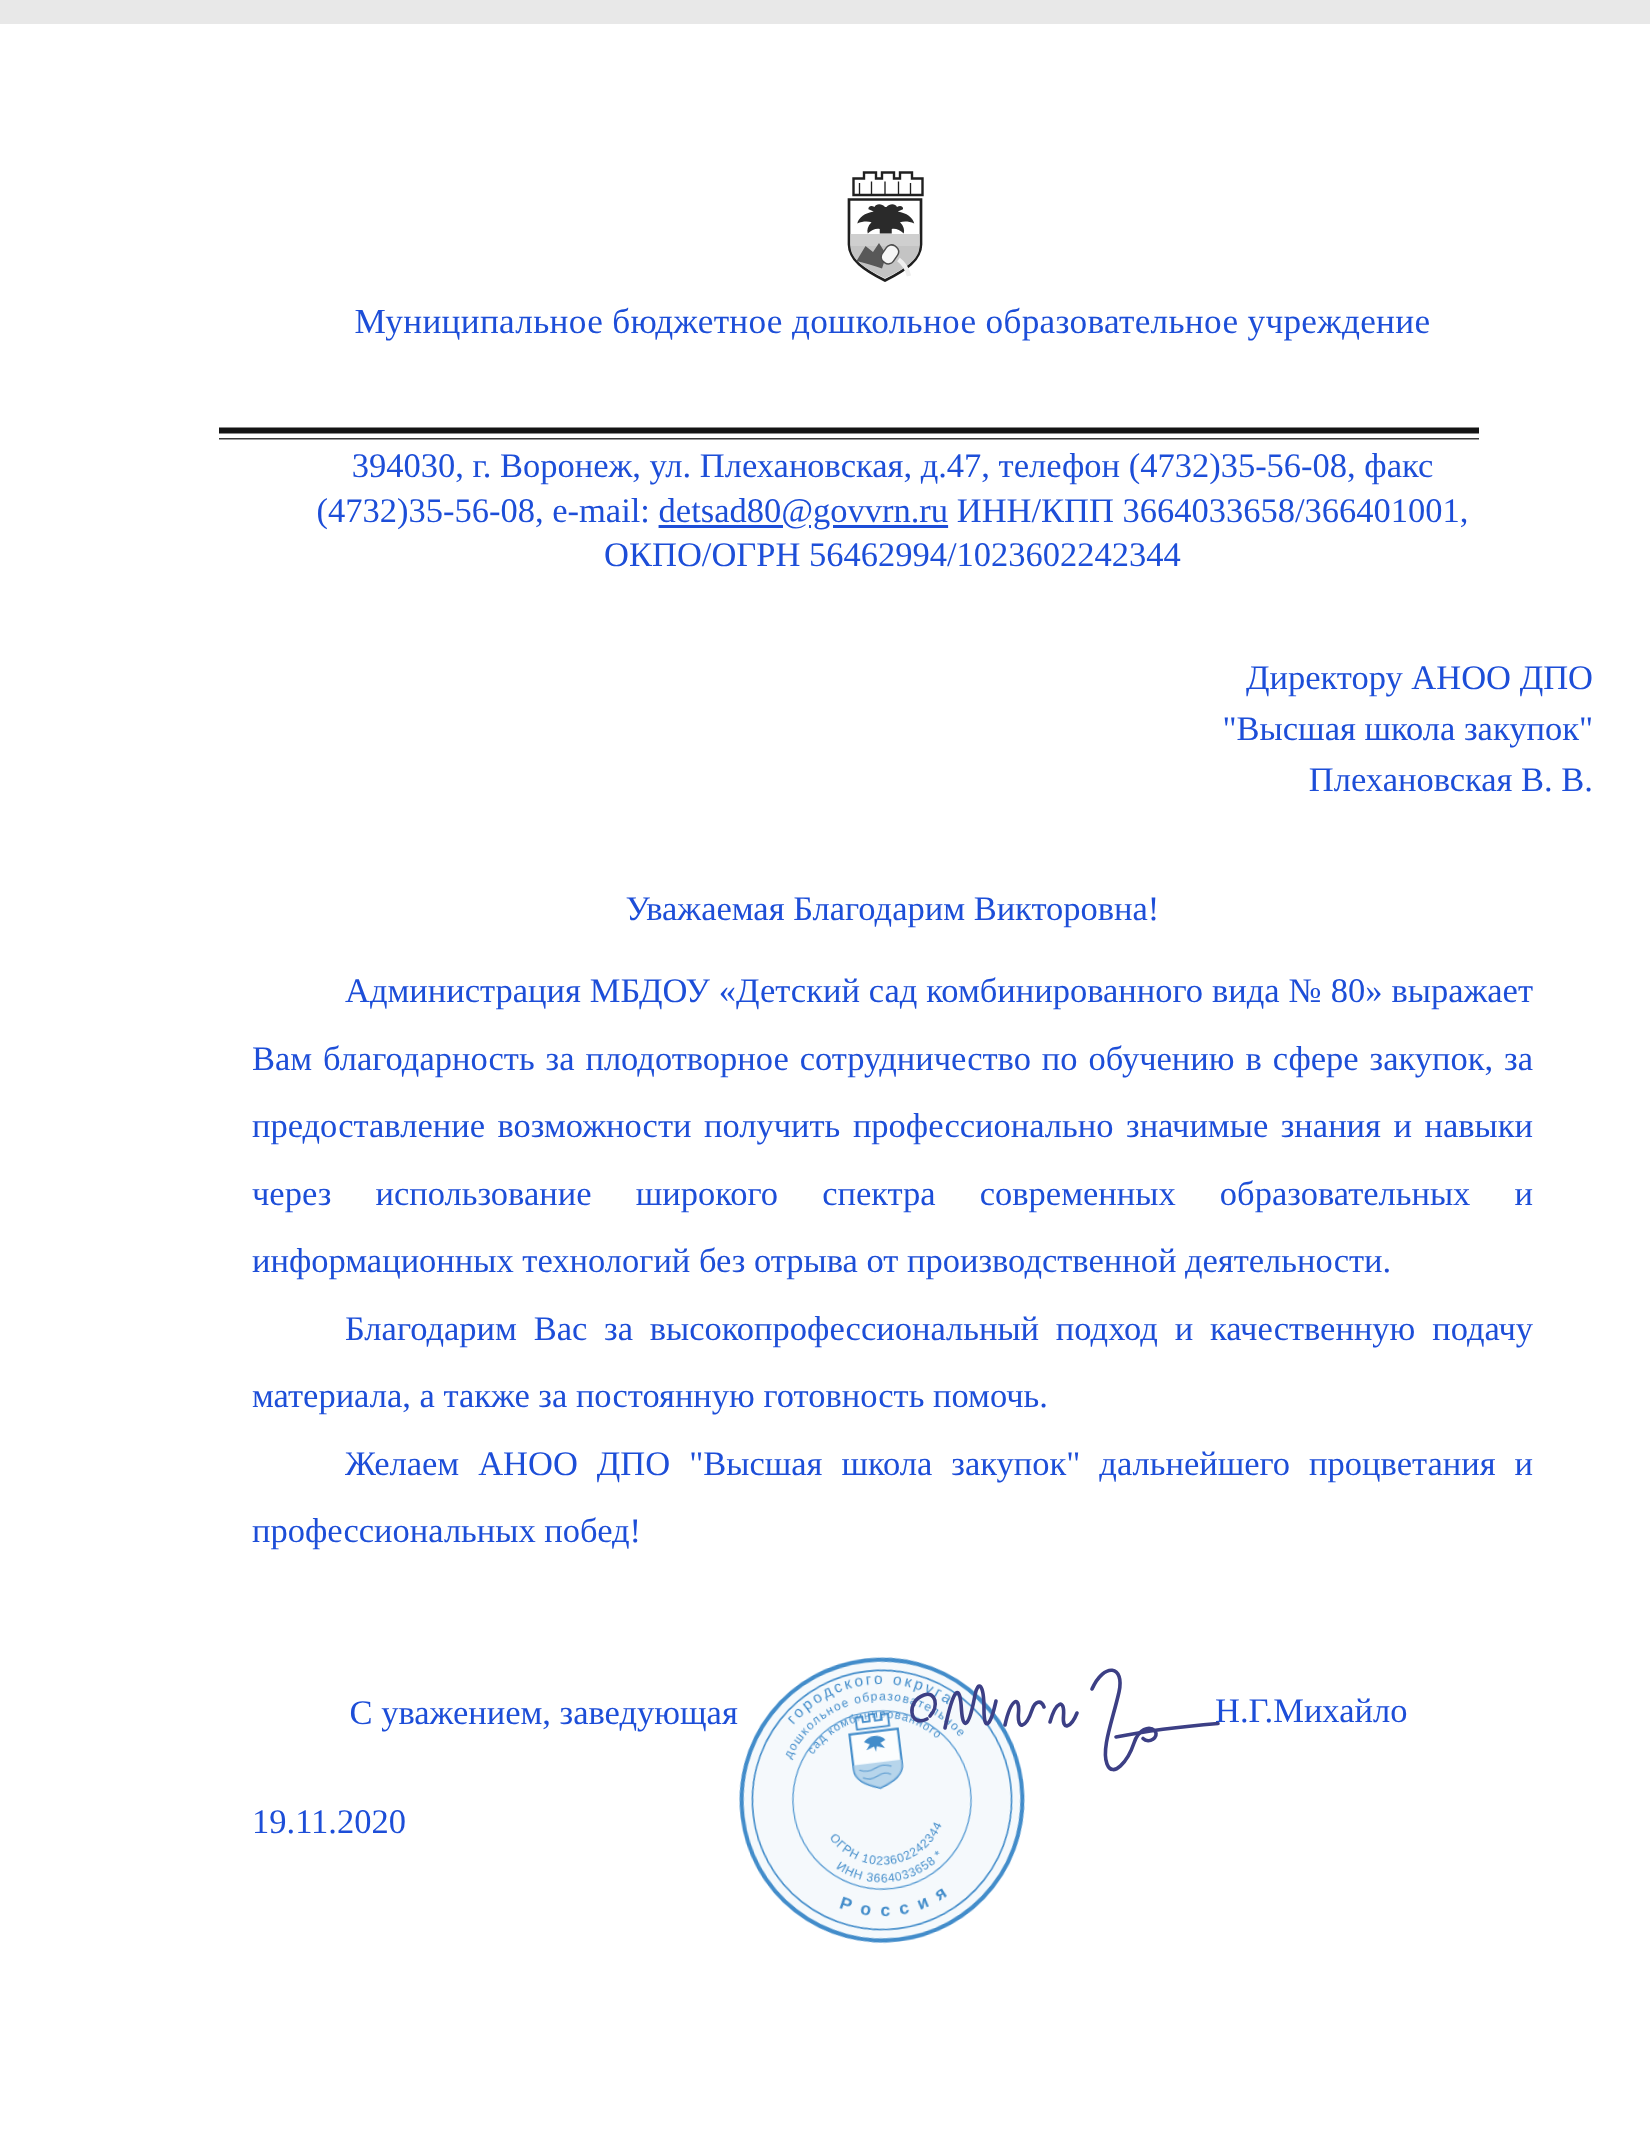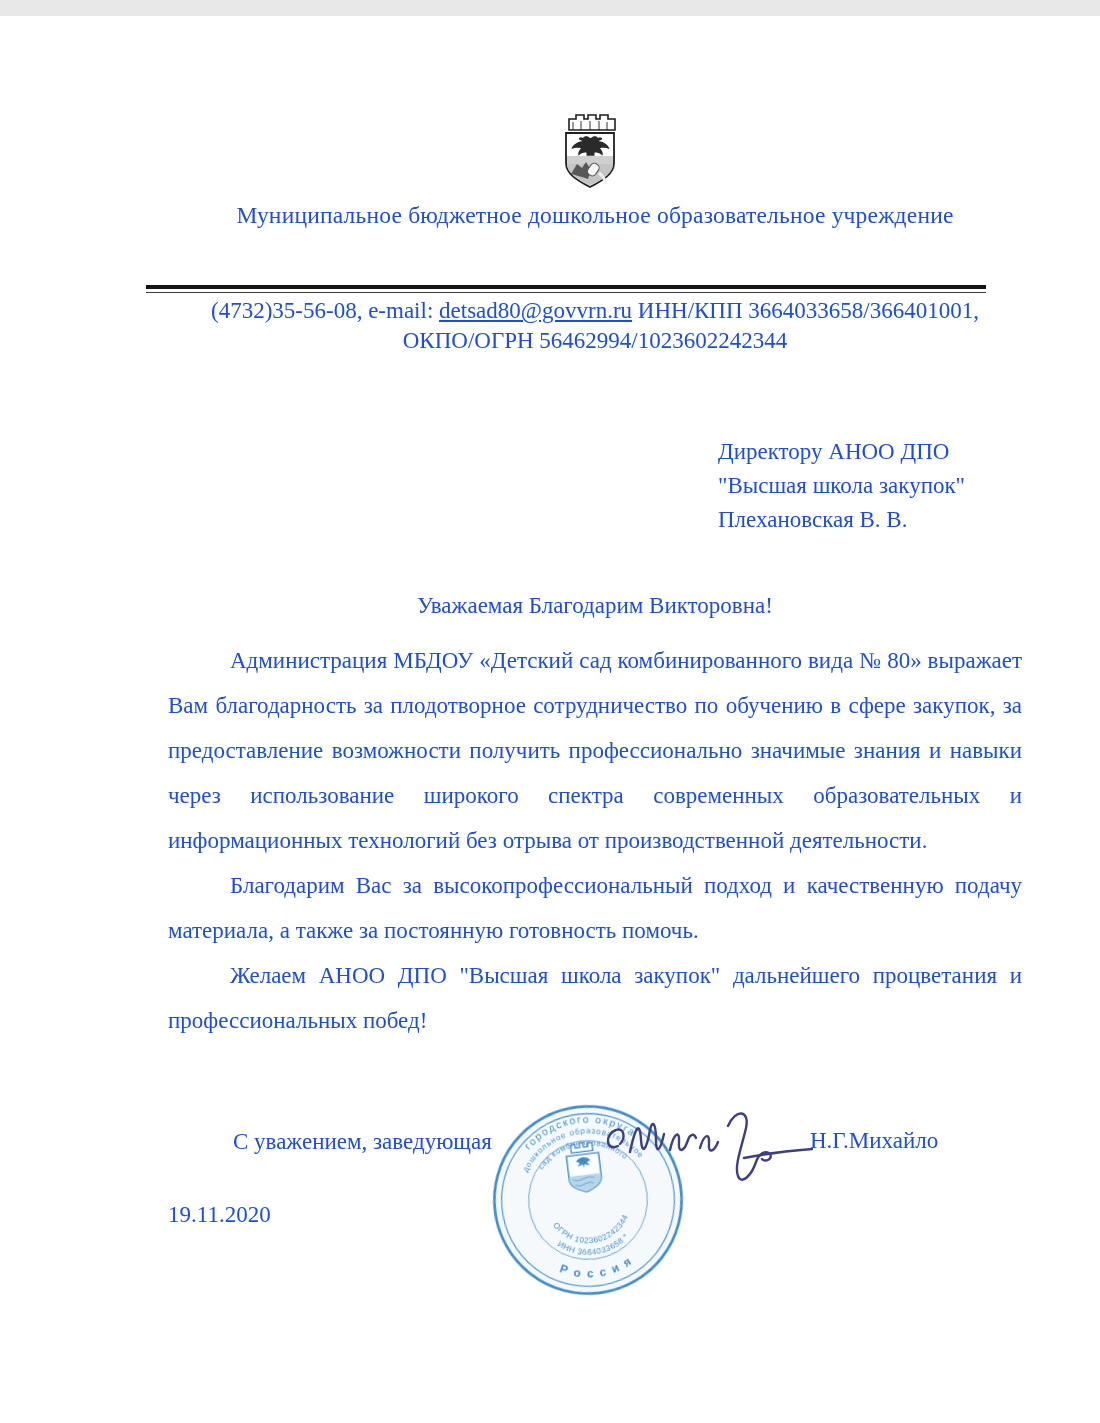--- a/index.html
+++ b/index.html
@@ -17,22 +17,22 @@
   .rule {
     position:absolute; left:146px; top:269px; width:840px; height:3px;
     border-top:4px solid #141414; border-bottom:1px solid #3a3a3a;
   }
   .contacts {
     position:absolute; left:90px; top:280px; width:1010px;
     text-align:center; font-size:23px; line-height:29.5px;
   }
   .email { text-decoration:underline; }
   .recipient {
-    position:absolute; left:718px; top:419px; width:380px;
-    text-align:left; font-size:23px; line-height:34px;
+    position:absolute; left:682px; top:419px; width:380px;
+    text-align:right; font-size:23px; line-height:34px;
   }
   .salutation {
     position:absolute; left:90px; top:577px; width:1010px;
     text-align:center; font-size:23px;
   }
   .letter-body {
     position:absolute; left:168px; top:622px; width:854px;
     font-size:23px; line-height:45px; text-align:justify;
   }
   .letter-body p { margin:0; text-indent:62px; }
@@ -72,20 +72,21 @@
     </svg>
   </div>
 
   <div class="org-header">
     <div>Муниципальное бюджетное дошкольное образовательное учреждение</div>
   </div>
 
   <div class="rule"></div>
 
   <div class="contacts">
+    <div>394030, г. Воронеж, ул. Плехановская, д.47, телефон (4732)35-56-08, факс</div>
     <div><span>(4732)35-56-08, e-mail: </span><span class="email">detsad80@govvrn.ru</span><span> ИНН/КПП 3664033658/366401001,</span></div>
     <div>ОКПО/ОГРН 56462994/1023602242344</div>
   </div>
 
   <div class="recipient">
     <div>Директору АНОО ДПО</div>
     <div>"Высшая школа закупок"</div>
     <div>Плехановская В. В.</div>
   </div>
 

